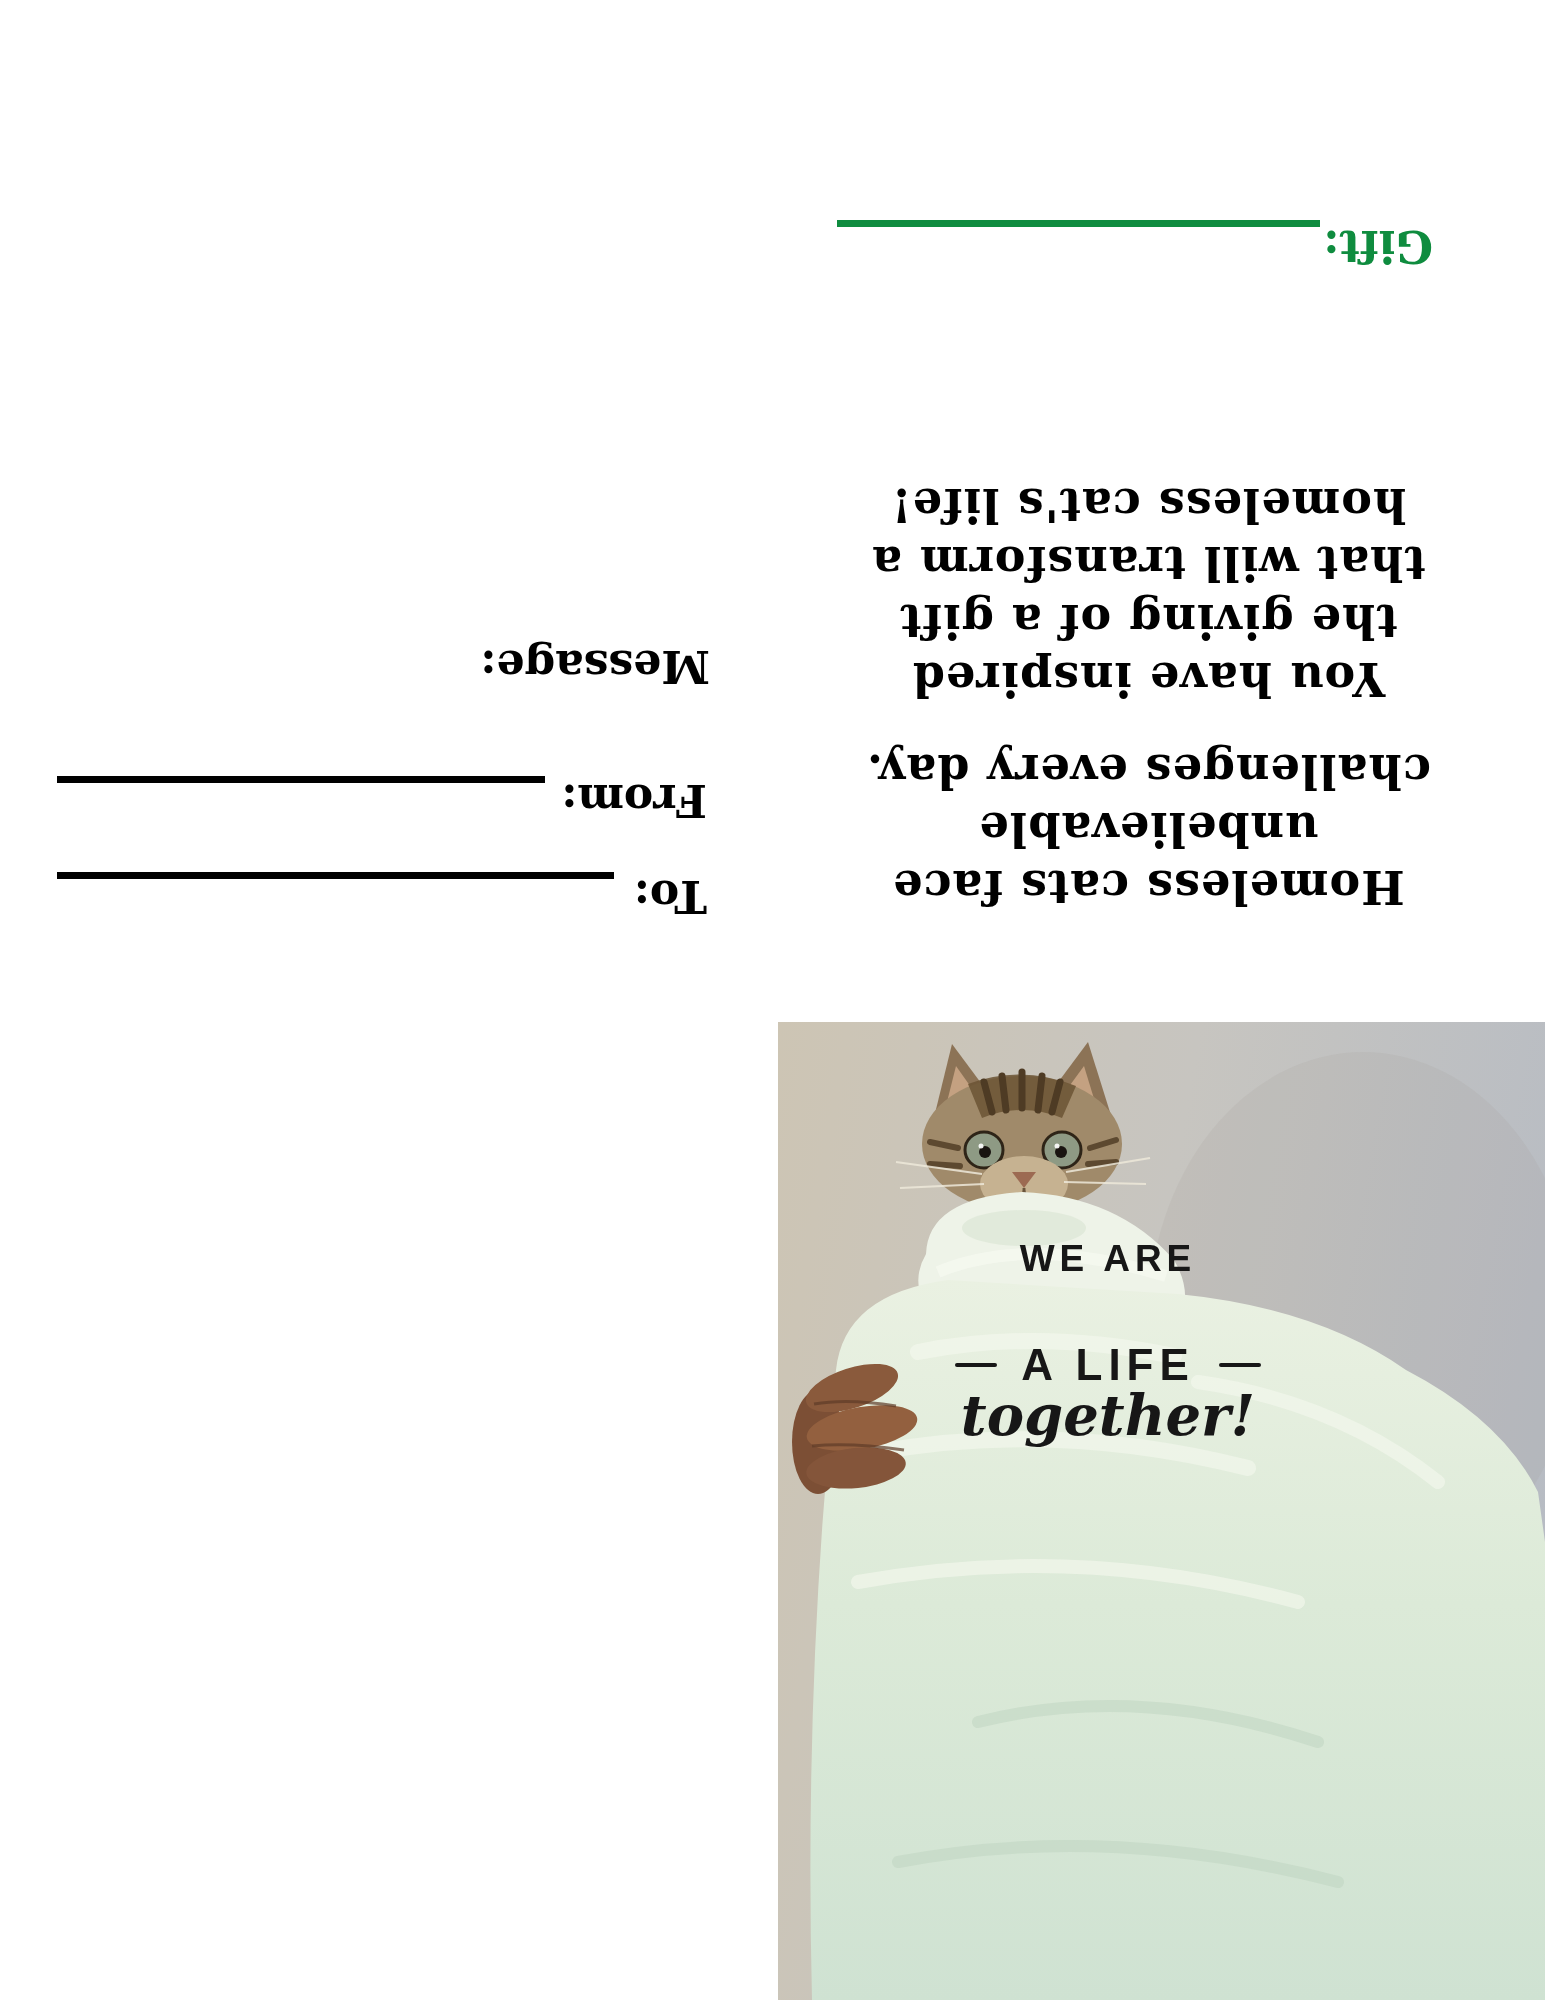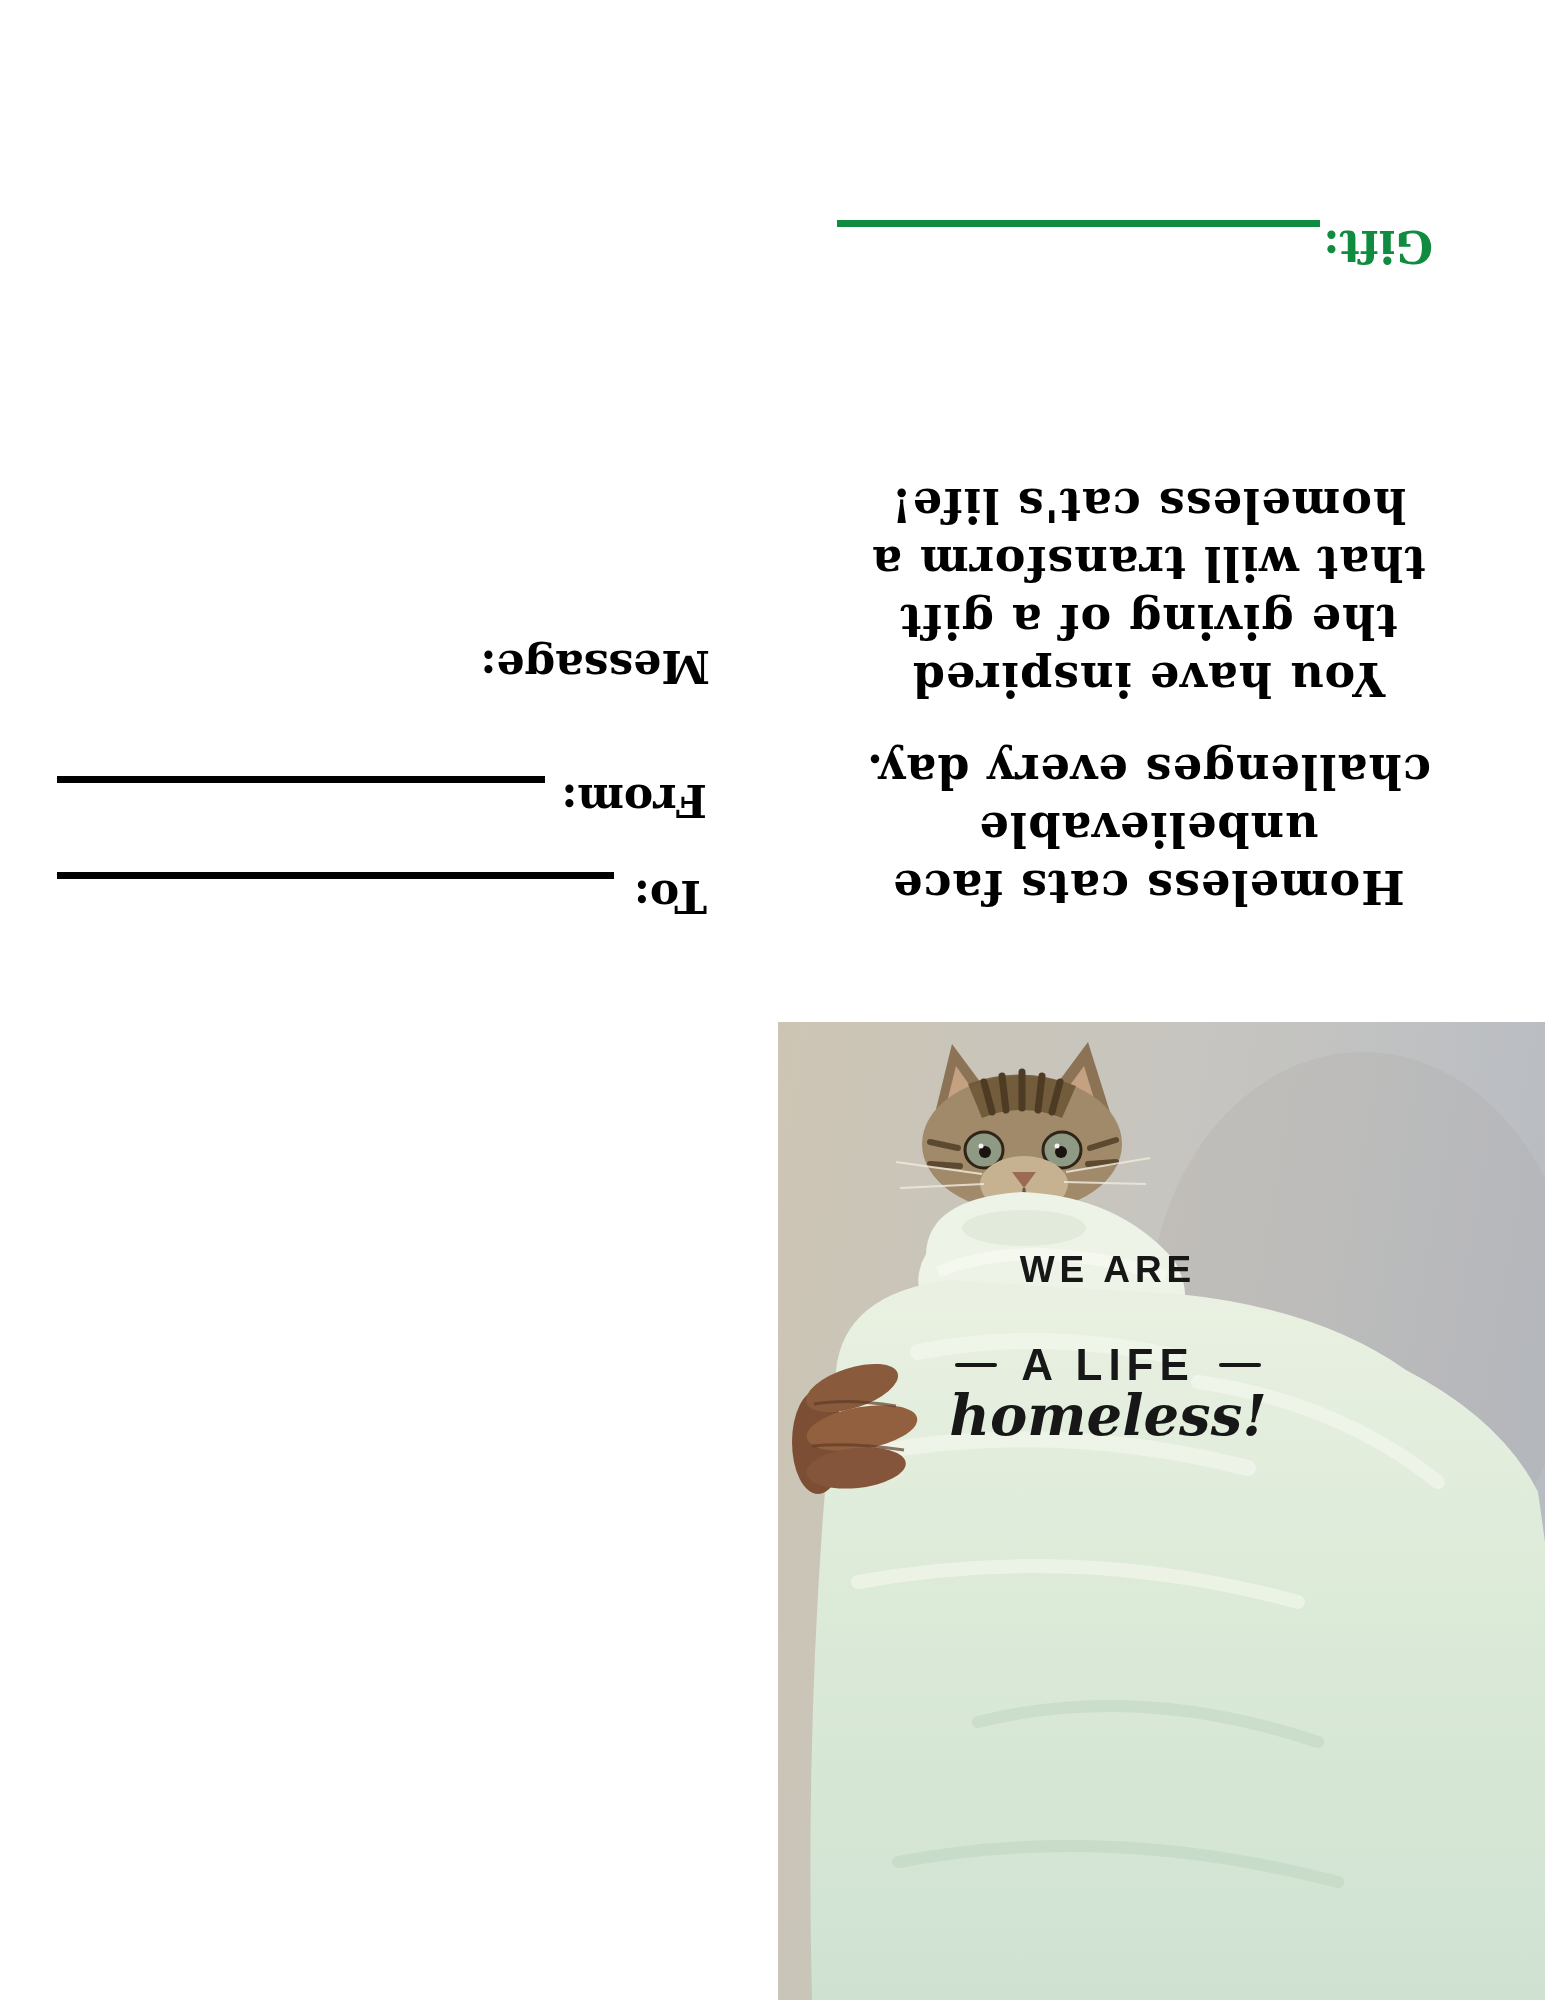--- a/index.html
+++ b/index.html
@@ -37,21 +37,21 @@
   
   .front { position:absolute; left:772px; top:1000px; width:773px; height:1000px; }
   .photo {
     position:absolute; left:6px; top:22px; width:767px; height:978px; overflow:hidden;
     background:linear-gradient(100deg,#cdc5b4 0%,#c7c5c0 45%,#b4bac4 100%);
   }
   .photo svg { position:absolute; left:0; top:0; }
   .hl {
     position:absolute; left:110px; width:440px; text-align:center; color:#171717;
   }
-  .hl1 { top:216px; font-family:"Liberation Sans", sans-serif; font-weight:bold; font-size:37px; letter-spacing:5px;margin-top:11px; }
+  .hl1 { top:216px; font-family:"Liberation Sans", sans-serif; font-weight:bold; font-size:37px; letter-spacing:5px; }
   .hl2 { top:250px; font-family:"DejaVu Serif", serif; font-style:italic; font-weight:bold; font-size:56px; }
   .hl3 { top:318px; font-family:"Liberation Sans", sans-serif; font-weight:bold; font-size:44px; letter-spacing:6px;
          display:flex; align-items:center; justify-content:center; gap:24px; }
   .hl3 .flourish { width:42px; height:4px; background:#171717; border-radius:3px; }
   .hl4 { top:360px; font-family:"DejaVu Serif", serif; font-style:italic; font-weight:bold; font-size:56px; }
 </style>
 </head>
 <body>
 
 <div class="page">
@@ -171,17 +171,17 @@
               <path d="M34,424 Q72,420 126,428"></path>
           </g>
         </g>
       </svg>
       <div class="hl hl1">WE ARE</div>
       <div class="hl hl3">
         <span class="flourish"></span>
         <span>A LIFE</span>
         <span class="flourish"></span>
       </div>
-      <div class="hl hl4">homeless!</div>
+      <div class="hl hl4">together!</div>
     </div>
   </section>
 
 </div>
 
 </body></html>

